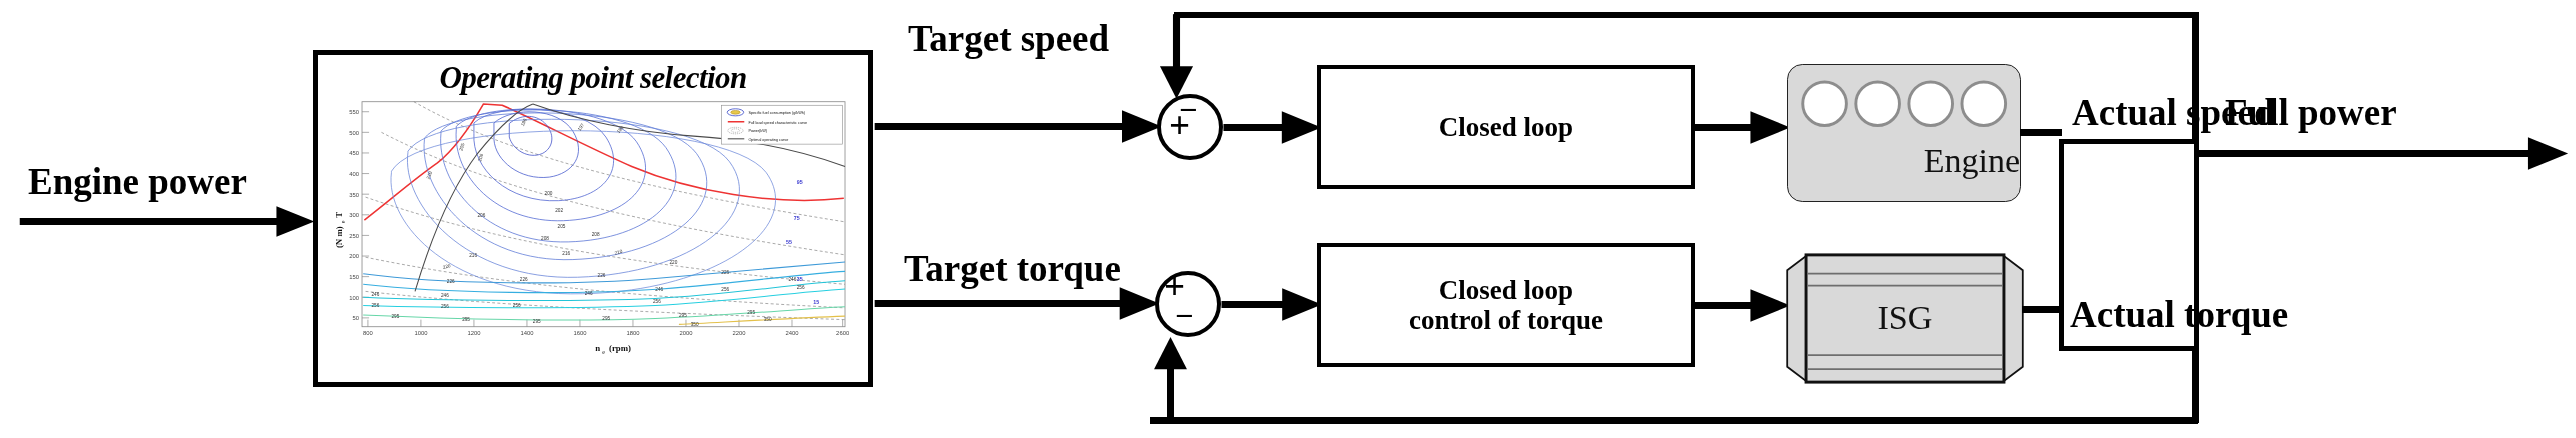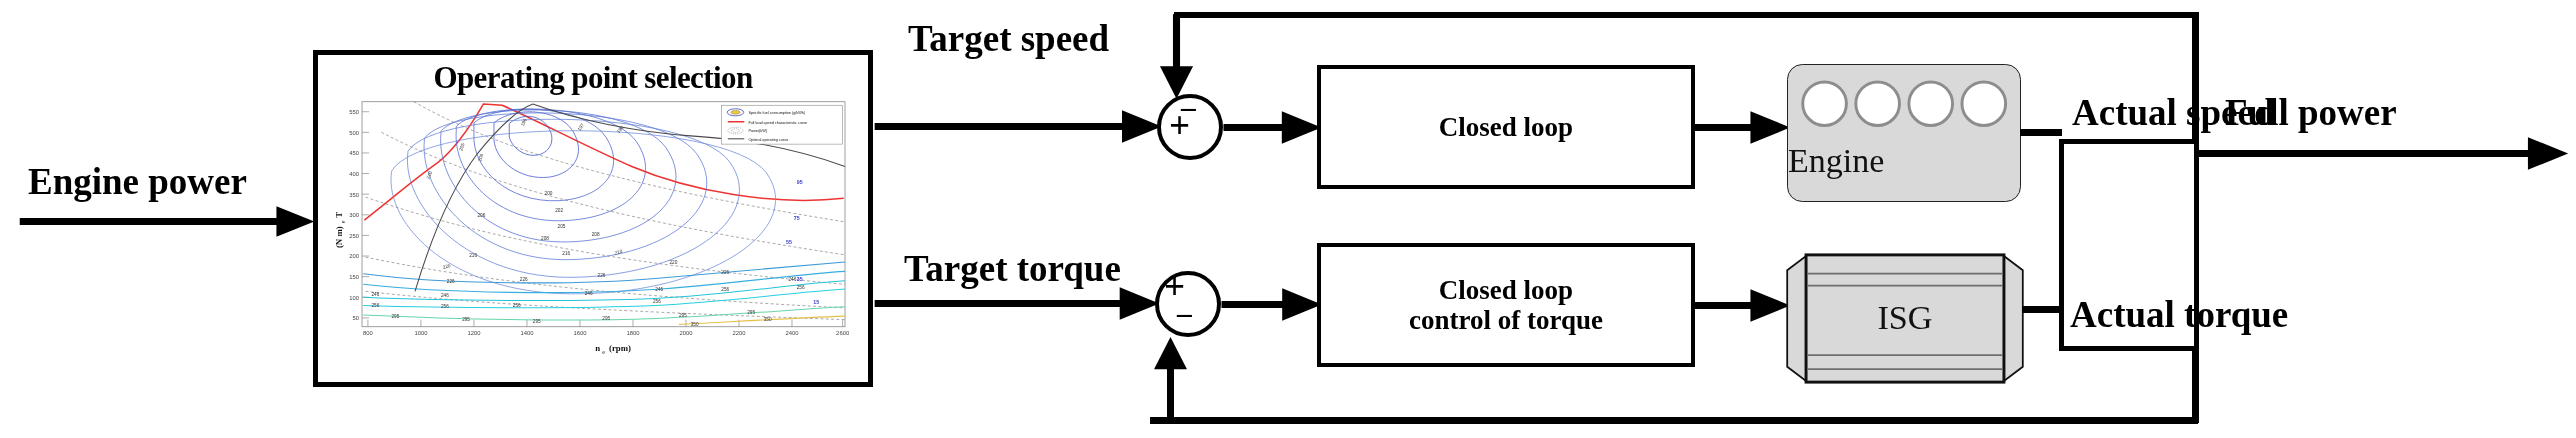--- a/index.html
+++ b/index.html
@@ -23,21 +23,21 @@
 
   <div class="lbl" style="left:28px;top:160px;font-size:37px;">Engine power</div>
   <svg style="position:absolute;left:17.7px;top:204px;" width="301" height="35" viewBox="0 0 510 60">
     <line x1="0" y1="30" x2="450" y2="30" stroke="#000" stroke-width="12"></line>
     <polygon points="440,4 505,30 440,56" fill="#000"></polygon>
   </svg>
 
   <div class="box" style="left:313px;top:50px;width:560px;height:337px;border-width:5.3px;
               flex-direction:column;justify-content:flex-start;padding:0;">
     <div style="font-weight:bold;font-size:31px;margin-top:4.7px;letter-spacing:-0.6px;
-                font-family:'Liberation Serif',serif;">Operating point selection</div>
+                font-family:'Liberation Serif',serif;font-style:italic;">Operating point selection</div>
 
     <div style="position:relative;width:537px;height:268px;margin-top:1.2px;">
       <svg width="537" height="268" viewBox="0 0 910 455">
 
         <rect x="62" y="8" width="820" height="382" fill="#ffffff" stroke="#8a8a8a" stroke-width="1.4"></rect>
 
         <g stroke="#8a8a8a" stroke-width="1.2">
           <line x1="62" y1="25" x2="74" y2="25"></line>
           <line x1="62" y1="60" x2="74" y2="60"></line>
           <line x1="62" y1="95" x2="74" y2="95"></line>
@@ -225,21 +225,21 @@
   </svg>
 
   <div style="position:absolute;left:1787px;top:64px;width:234px;height:138px;
               background:#d9d9d9;border:1.8px solid #222;border-radius:15.3px;box-sizing:border-box;">
     <svg width="230" height="65" style="position:absolute;left:0;top:8.3px;" viewBox="0 0 390 110">
       <circle cx="62" cy="52" r="37" fill="#ffffff" stroke="#8d8d8d" stroke-width="5"></circle>
       <circle cx="152" cy="52" r="37" fill="#ffffff" stroke="#8d8d8d" stroke-width="5"></circle>
       <circle cx="242" cy="52" r="37" fill="#ffffff" stroke="#8d8d8d" stroke-width="5"></circle>
       <circle cx="332" cy="52" r="37" fill="#ffffff" stroke="#8d8d8d" stroke-width="5"></circle>
     </svg>
-    <div style="position:absolute;left:0;right:0;top:77px;text-align:left;
+    <div style="position:absolute;left:0;right:0;top:77px;text-align:right;
                 font-size:34px;color:#111;font-family:'Liberation Serif',serif;">Engine</div>
   </div>
 
   <div class="lbl" style="left:904px;top:247px;font-size:37px;">Target torque</div>
   <svg style="position:absolute;left:873px;top:286px;" width="295" height="35" viewBox="0 0 500 60">
     <line x1="0" y1="30" x2="428" y2="30" stroke="#000" stroke-width="12"></line>
     <polygon points="420,2 488,30 420,58" fill="#000"></polygon>
   </svg>
 
   <div class="sumcircle" style="left:1155px;top:271px;width:66px;height:66px;"></div>

